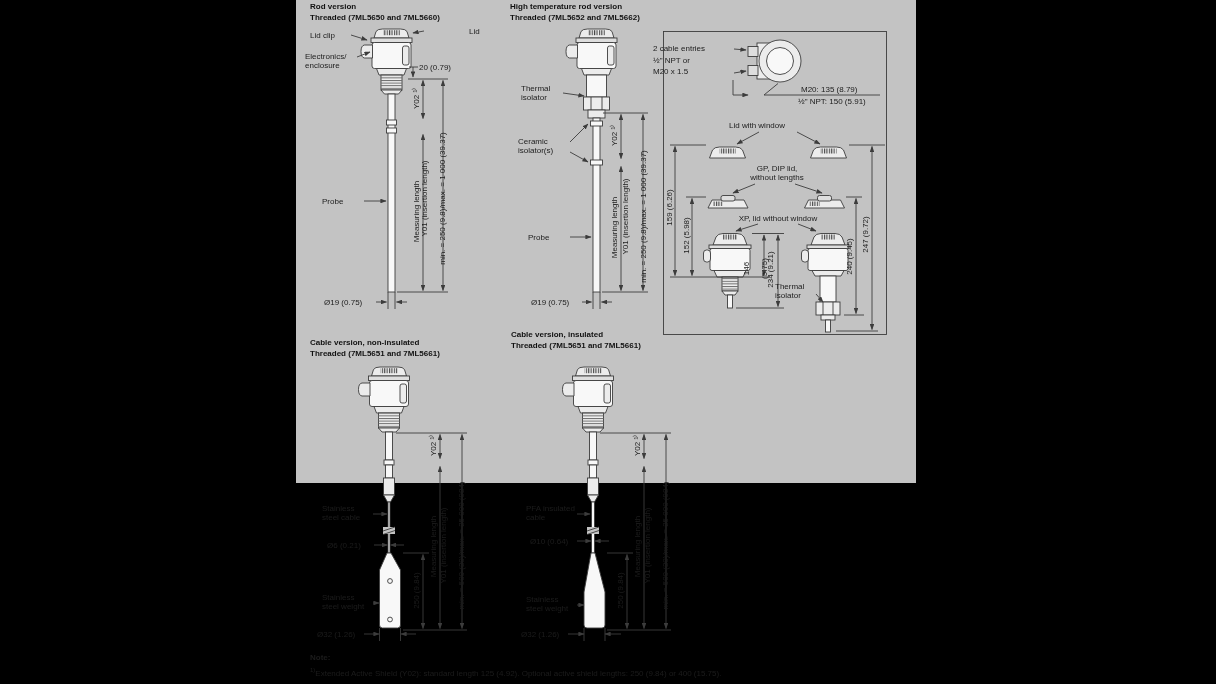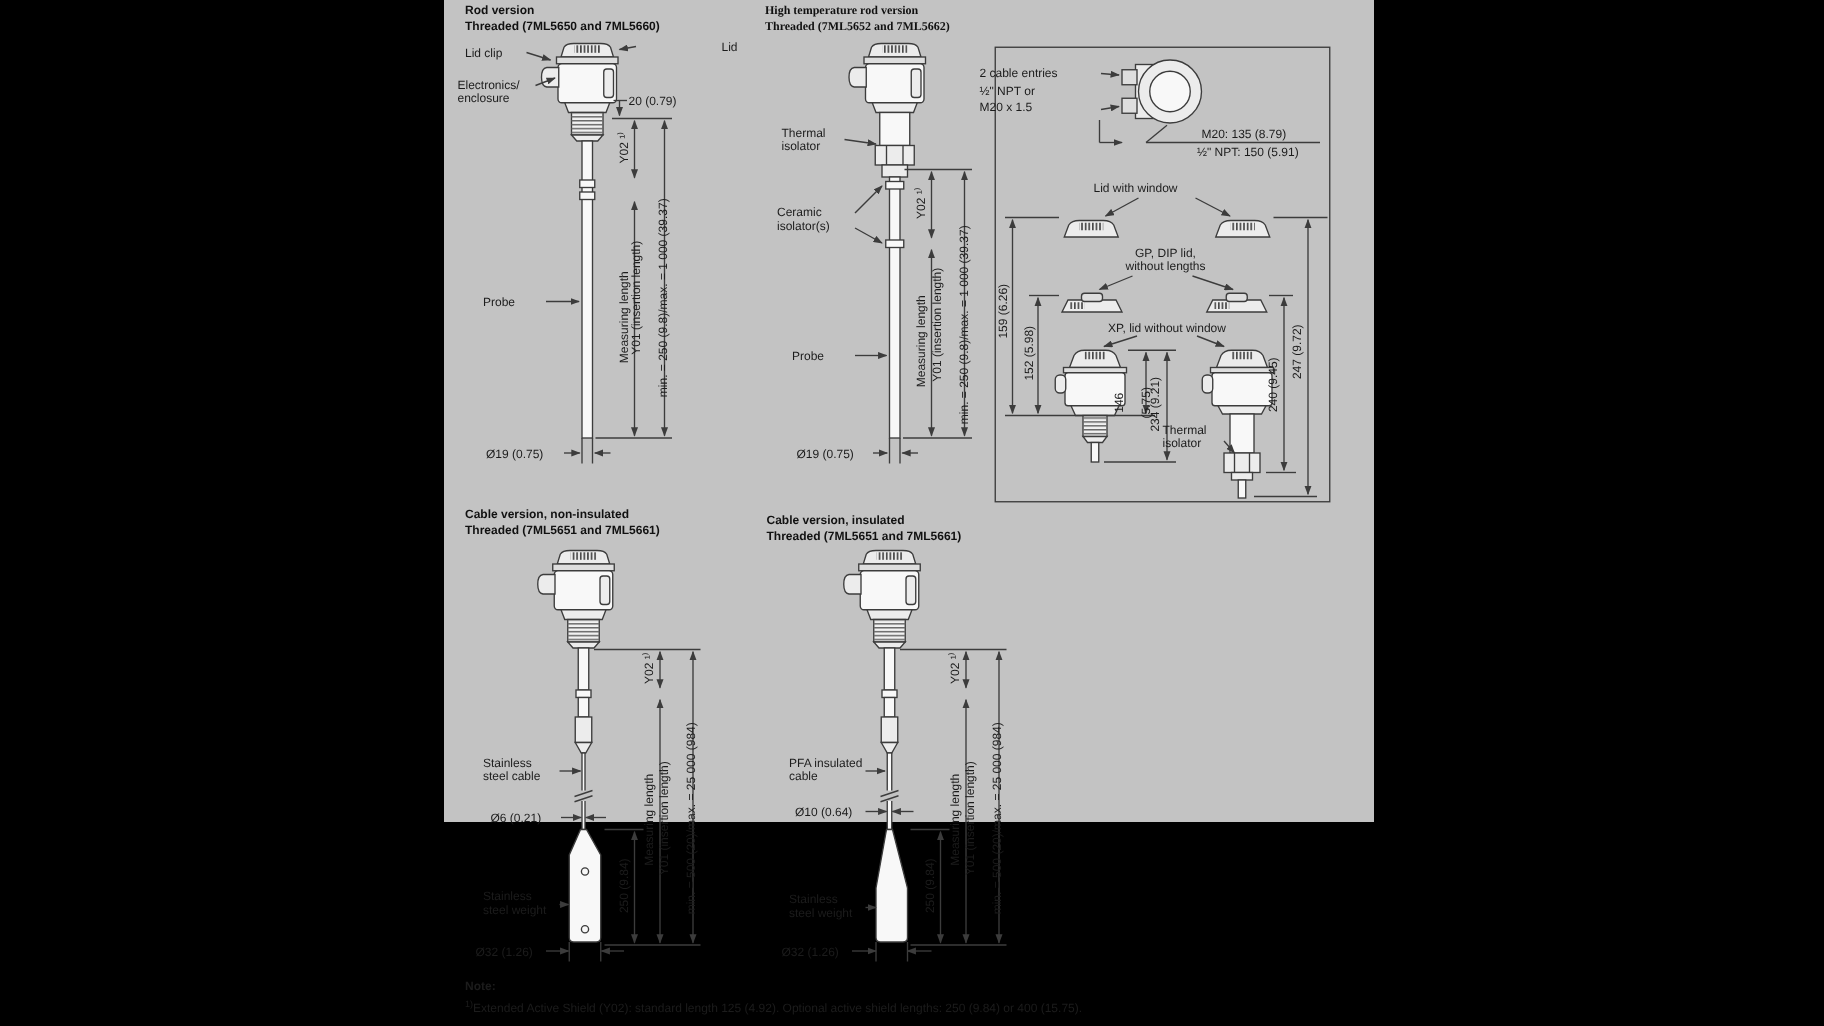--- a/index.html
+++ b/index.html
@@ -1,17 +1,17 @@
 <!DOCTYPE html>
 <html><head>
 <meta charset="utf-8">
 <style>
   html,body{margin:0;padding:0;}
   body{width:1216px;height:684px;position:relative;background:#000;font-family:"Liberation Sans",sans-serif;overflow:hidden;}
-  #page{position:absolute;left:296px;top:0;width:620px;height:548px;background:#c3c3c3;}
+  #page{position:absolute;left:296px;top:0;width:620px;height:483px;background:#c3c3c3;}
   #art{position:absolute;left:0;top:0;}
   .lbl{position:absolute;font-size:8px;line-height:9px;color:#1c1c1c;white-space:pre-line;}
   .t{font-weight:700;line-height:10.5px;color:#111;}
   .b{font-weight:700;}
   .r{text-align:left;}
   .c{text-align:center;}
   .rot{transform:rotate(-90deg);text-align:center;}
   sup{font-size:6px;}
   .ln{stroke:#3c3c3c;stroke-width:.9;fill:none;}
   .s{stroke:#3c3c3c;stroke-width:.9;}
@@ -254,34 +254,34 @@
     <line class="ln" x1="281" y1="541" x2="295" y2="541" marker-end="url(#ah)"></line>
     <line class="ln" x1="313" y1="541" x2="299" y2="541" marker-end="url(#ah)"></line>
     <line class="ln" x1="272" y1="634" x2="288" y2="634" marker-end="url(#ah)"></line>
     <line class="ln" x1="325" y1="634" x2="309" y2="634" marker-end="url(#ah)"></line>
   </g>
 </svg>
 
   <div class="lbl t" style="left:14px;top:2px;">Rod version
 Threaded (7ML5650 and 7ML5660)</div>
   <div class="lbl r" style="left:14px;top:31px;width:40px;">Lid clip</div>
-  <div class="lbl" style="left:142px;top:27px;padding-left:43px;">Lid</div>
+  <div class="lbl" style="left:130px;top:27px;padding-left:43px;">Lid</div>
   <div class="lbl r" style="left:9px;top:52px;width:50px;">Electronics/
 enclosure</div>
   <div class="lbl" style="left:123px;top:63px;">20 (0.79)</div>
   <div class="lbl rot" style="left:60px;top:94px;width:120px;">Y02 ¹⁾</div>
   <div class="lbl r" style="left:26px;top:197px;width:40px;">Probe</div>
   <div class="lbl rot" style="left:60px;top:207px;width:120px;">Measuring length</div>
   <div class="lbl rot" style="left:37px;top:176px;width:200px;">
     <div>Y01 (insertion length)</div>
     <div>min. = 250 (9.8)/max. = 1 000 (39.37)</div>
   </div>
   <div class="lbl r" style="left:28px;top:298px;width:50px;">Ø19 (0.75)</div>
 
-  <div class="lbl t" style="left:214px;top:2px;font-family:Liberation Serif, serif;">High temperature rod version
+  <div class="lbl t" style="left:214px;top:2px;">High temperature rod version
 Threaded (7ML5652 and 7ML5662)</div>
   <div class="lbl r" style="left:225px;top:84px;width:40px;">Thermal
 isolator</div>
   <div class="lbl r" style="left:222px;top:137px;width:50px;">Ceramic
 isolator(s)</div>
   <div class="lbl r" style="left:232px;top:233px;width:40px;">Probe</div>
   <div class="lbl rot" style="left:258px;top:131px;width:120px;">Y02 ¹⁾</div>
   <div class="lbl rot" style="left:258px;top:223px;width:120px;">Measuring length</div>
   <div class="lbl rot" style="left:238px;top:194px;width:200px;">
     <div>Y01 (insertion length)</div>
@@ -319,21 +319,21 @@
 steel weight</div>
   <div class="lbl r" style="left:21px;top:630px;width:45px;">Ø32 (1.26)</div>
   <div class="lbl rot" style="left:60px;top:586px;width:120px;">250 (9.84)</div>
   <div class="lbl rot" style="left:77px;top:441px;width:120px;">Y02 ¹⁾</div>
   <div class="lbl rot" style="left:77px;top:542px;width:120px;">Measuring length</div>
   <div class="lbl rot" style="left:56px;top:523px;width:200px;">
     <div>Y01 (insertion length)</div>
     <div>min. = 500 (20)/max. = 25 000 (984)</div>
   </div>
 
-  <div class="lbl t" style="left:215px;top:342px;">Cable version, insulated
+  <div class="lbl t" style="left:215px;top:330px;">Cable version, insulated
 Threaded (7ML5651 and 7ML5661)</div>
   <div class="lbl r" style="left:230px;top:504px;width:50px;">PFA insulated
 cable</div>
   <div class="lbl r" style="left:234px;top:537px;width:45px;">Ø10 (0.64)</div>
   <div class="lbl r" style="left:230px;top:595px;width:50px;">Stainless
 steel weight</div>
   <div class="lbl r" style="left:225px;top:630px;width:45px;">Ø32 (1.26)</div>
   <div class="lbl rot" style="left:264px;top:586px;width:120px;">250 (9.84)</div>
   <div class="lbl rot" style="left:281px;top:441px;width:120px;">Y02 ¹⁾</div>
   <div class="lbl rot" style="left:281px;top:542px;width:120px;">Measuring length</div>

